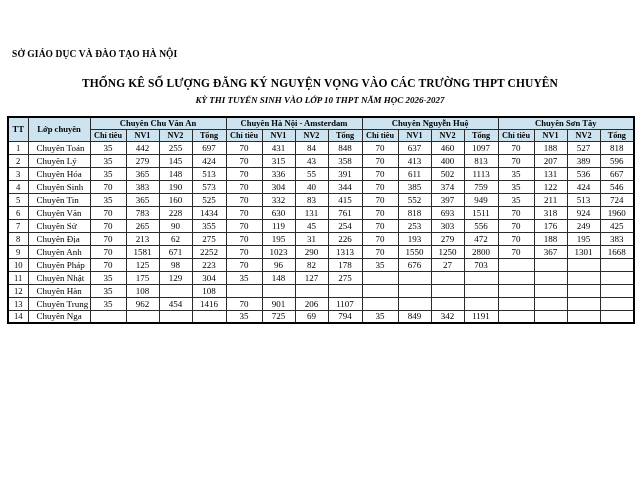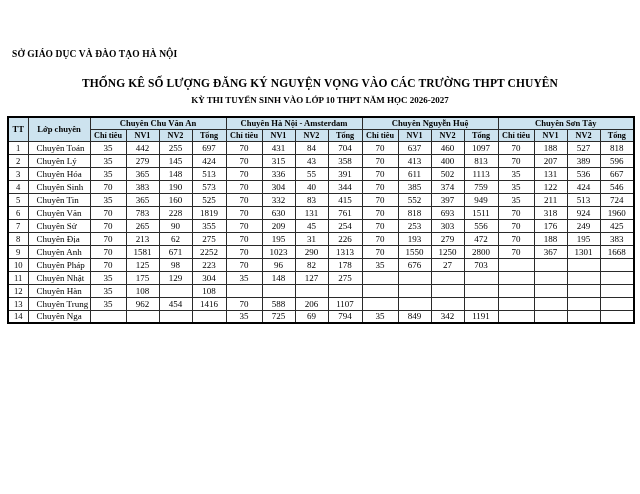--- a/index.html
+++ b/index.html
@@ -20,20 +20,21 @@
   }
   .title {
     position: absolute; left: 0; right: 0; top: 77px;
     text-align: center; font-weight: bold; font-size: 11.5px;
     letter-spacing: 0.1px; white-space: nowrap;
   }
   .subtitle {
     position: absolute; left: 0; right: 0; top: 95px;
     text-align: center; font-weight: bold; font-size: 9px;
     white-space: nowrap;
+    font-style: italic;
   }
 
   table.stats {
     position: absolute; left: 7px; top: 116px;
     border-collapse: collapse; table-layout: fixed;
     width: 626px;
     border: 2px solid #000;
   }
   .stats th, .stats td {
     border: 1px solid #2a2a2a;
@@ -126,21 +127,21 @@
         <tr>
           <td class="tt-cell">1</td>
           <td class="name-cell">Chuyên Toán</td>
           <td>35</td>
           <td>442</td>
           <td>255</td>
           <td>697</td>
           <td>70</td>
           <td>431</td>
           <td>84</td>
-          <td>704</td>
+          <td>848</td>
           <td>70</td>
           <td>637</td>
           <td>460</td>
           <td>1097</td>
           <td>70</td>
           <td>188</td>
           <td>527</td>
           <td>818</td>
         </tr>
         <tr>
@@ -222,21 +223,21 @@
           <td>211</td>
           <td>513</td>
           <td>724</td>
         </tr>
         <tr>
           <td class="tt-cell">6</td>
           <td class="name-cell">Chuyên Văn</td>
           <td>70</td>
           <td>783</td>
           <td>228</td>
-          <td>1819</td>
+          <td>1434</td>
           <td>70</td>
           <td>630</td>
           <td>131</td>
           <td>761</td>
           <td>70</td>
           <td>818</td>
           <td>693</td>
           <td>1511</td>
           <td>70</td>
           <td>318</td>
@@ -244,21 +245,21 @@
           <td>1960</td>
         </tr>
         <tr>
           <td class="tt-cell">7</td>
           <td class="name-cell">Chuyên Sử</td>
           <td>70</td>
           <td>265</td>
           <td>90</td>
           <td>355</td>
           <td>70</td>
-          <td>209</td>
+          <td>119</td>
           <td>45</td>
           <td>254</td>
           <td>70</td>
           <td>253</td>
           <td>303</td>
           <td>556</td>
           <td>70</td>
           <td>176</td>
           <td>249</td>
           <td>425</td>
@@ -364,21 +365,21 @@
           <td></td>
         </tr>
         <tr>
           <td class="tt-cell">13</td>
           <td class="name-cell">Chuyên Trung</td>
           <td>35</td>
           <td>962</td>
           <td>454</td>
           <td>1416</td>
           <td>70</td>
-          <td>588</td>
+          <td>901</td>
           <td>206</td>
           <td>1107</td>
           <td></td>
           <td></td>
           <td></td>
           <td></td>
           <td></td>
           <td></td>
           <td></td>
           <td></td>

